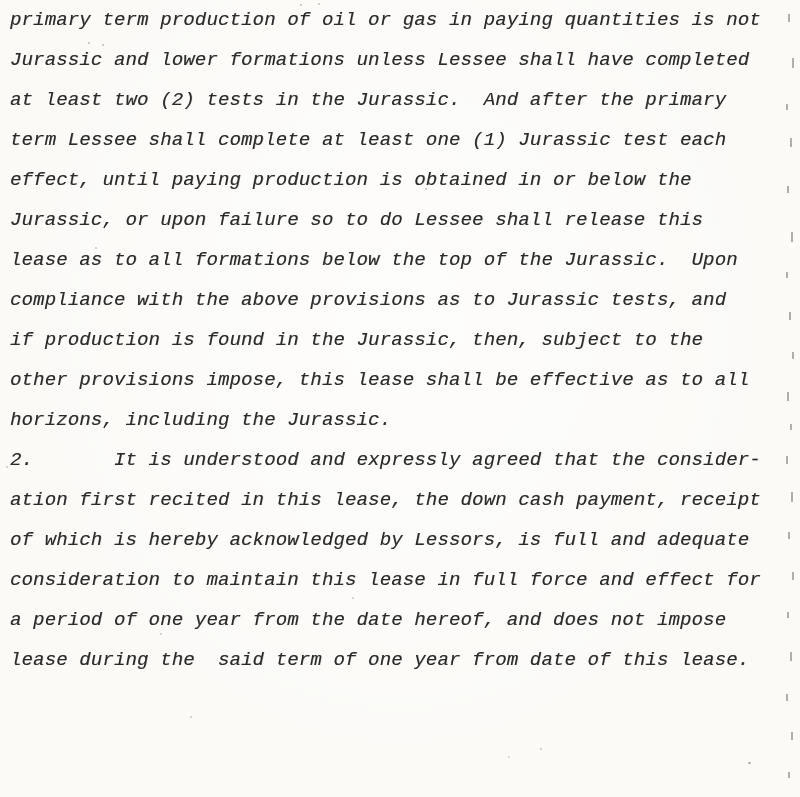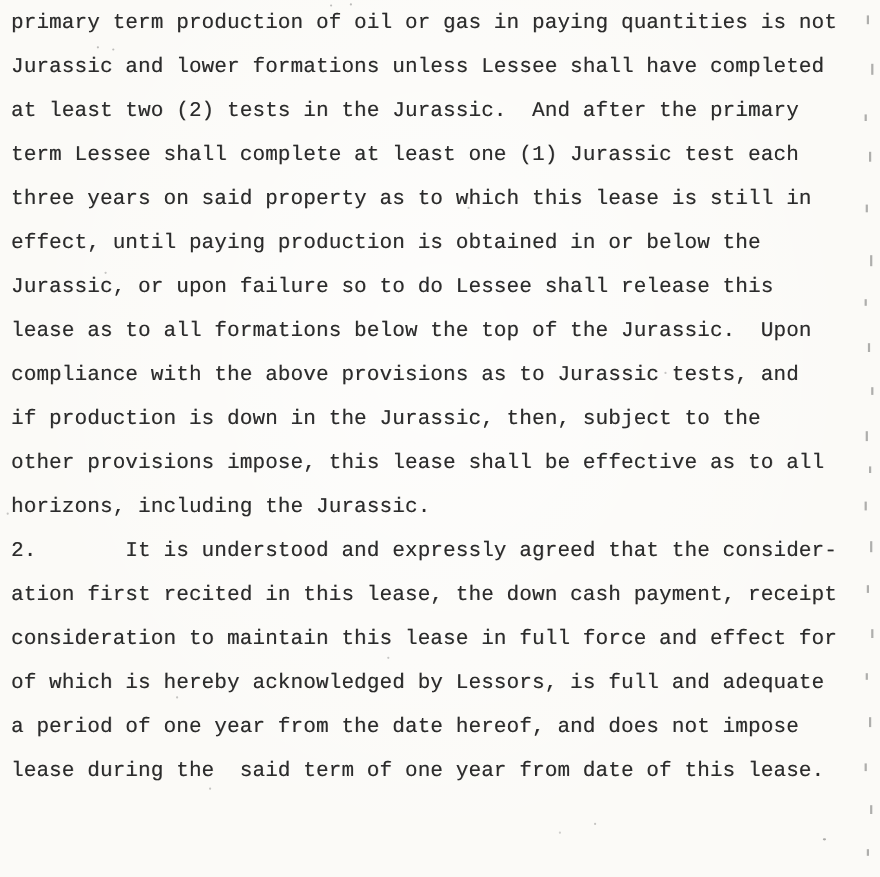--- a/index.html
+++ b/index.html
@@ -13,20 +13,21 @@
     height: 797px;
     overflow: hidden;
     background:
       radial-gradient(ellipse at 50% 40%, rgba(255,255,255,0.6), rgba(0,0,0,0) 70%),
       #fbfaf7;
     font-family: "Liberation Mono", "DejaVu Sans Mono", monospace;
     font-size: 19px;
     line-height: 40px;
     letter-spacing: 0.15px;
     color: #2b2b2b;
+    font-style: italic;
   }
   .textblock {
     position: absolute;
     top: 0;
     left: 0;
     width: 100%;
   }
   .line {
     white-space: pre;
     height: 40px;
@@ -86,32 +87,31 @@
 </style>
 </head>
 <body>
 
 <div class="page">
   <div class="textblock">
     <div class="line">primary term production of oil or gas in paying quantities is not</div>
     <div class="line">Jurassic and lower formations unless Lessee shall have completed</div>
     <div class="line">at least two (2) tests in the Jurassic.  And after the primary</div>
     <div class="line">term Lessee shall complete at least one (1) Jurassic test each</div>
-    <div class="line">three years on said property as to which this lease is still in</div>
     <div class="line">effect, until paying production is obtained in or below the</div>
     <div class="line">Jurassic, or upon failure so to do Lessee shall release this</div>
     <div class="line">lease as to all formations below the top of the Jurassic.  Upon</div>
     <div class="line">compliance with the above provisions as to Jurassic tests, and</div>
-    <div class="line">if production is down in the Jurassic, then, subject to the</div>
+    <div class="line">if production is found in the Jurassic, then, subject to the</div>
     <div class="line">other provisions impose, this lease shall be effective as to all</div>
     <div class="line">horizons, including the Jurassic.</div>
     <div class="line">2.       It is understood and expressly agreed that the consider-</div>
     <div class="line">ation first recited in this lease, the down cash payment, receipt</div>
+    <div class="line">of which is hereby acknowledged by Lessors, is full and adequate</div>
     <div class="line">consideration to maintain this lease in full force and effect for</div>
-    <div class="line">of which is hereby acknowledged by Lessors, is full and adequate</div>
     <div class="line">a period of one year from the date hereof, and does not impose</div>
     <div class="line">lease during the  said term of one year from date of this lease.</div>
   </div>
 
   <span class="speck s1"></span>
   <span class="speck s2"></span>
   <span class="speck s3"></span>
   <span class="speck s4"></span>
   <span class="speck s5"></span>
   <span class="speck s6"></span>

